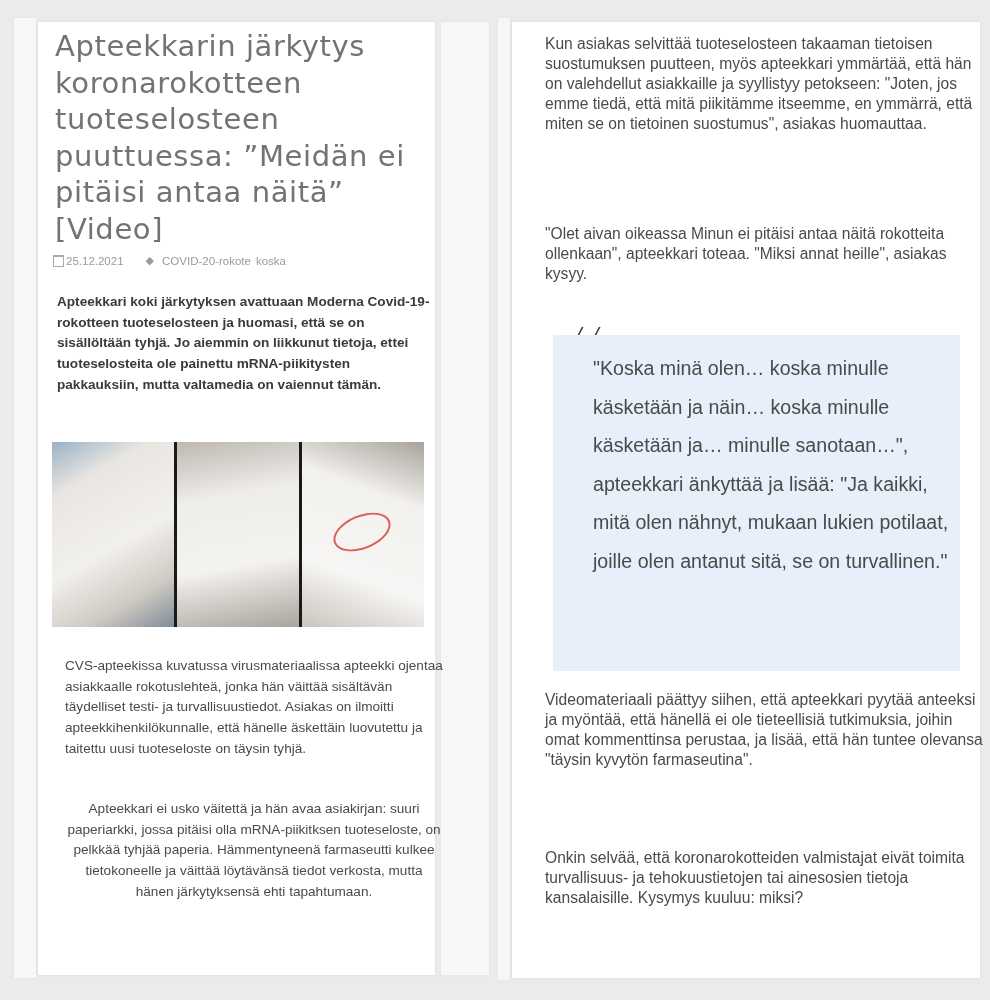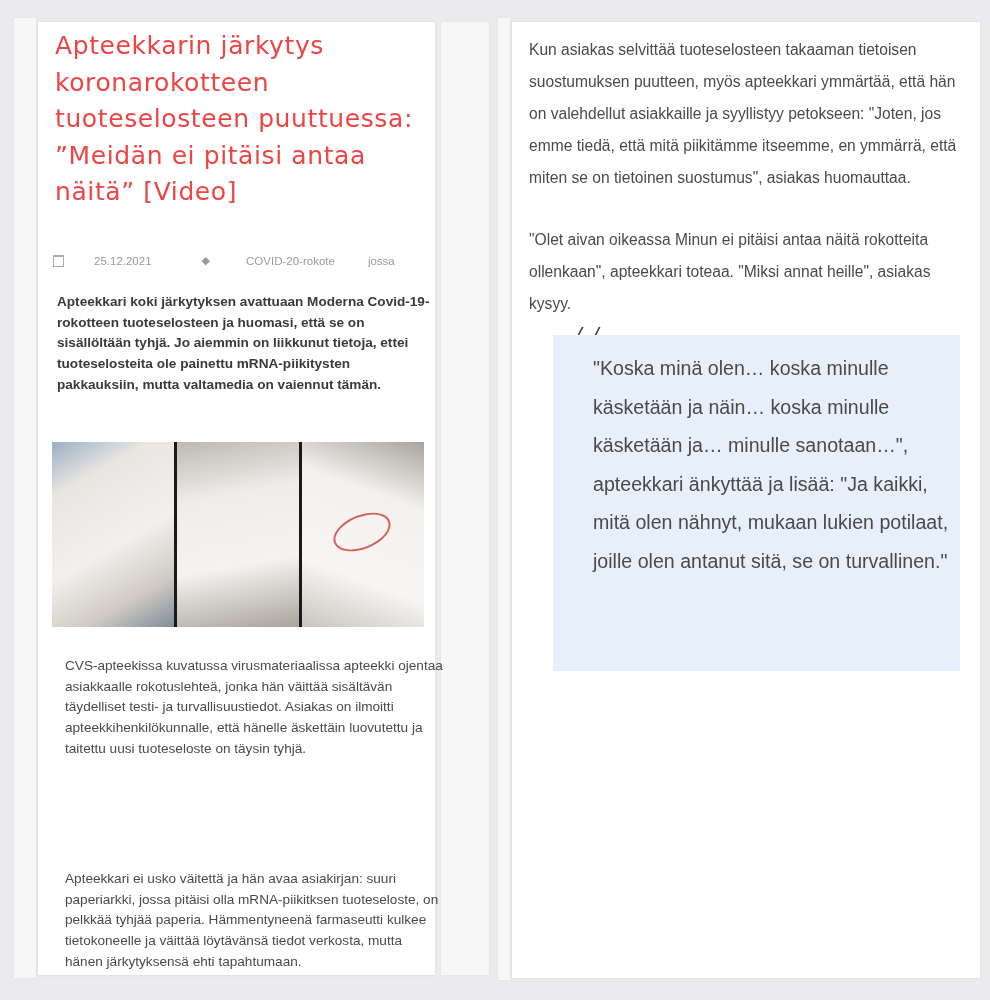--- a/index.html
+++ b/index.html
@@ -19,26 +19,26 @@
     }
     #left-card { left: 38px; top: 22px; width: 397px; height: 953px; }
     #mid-strip { left: 441px; top: 22px; width: 48px; height: 953px; }
     #left-edge { left: 14px; top: 18px; width: 22px; height: 960px; }
     #right-card { left: 512px; top: 22px; width: 468px; height: 956px; }
     #right-edge { left: 498px; top: 18px; width: 12px; height: 962px; }
 
     .title {
       position: absolute; left: 17px; top: 6px; width: 370px;
       font-family: "DejaVu Sans", sans-serif;
-      font-size: 25px; line-height: 36.5px; color: #ef4444;
+      font-size: 29px; line-height: 36.5px; color: #737373;
       letter-spacing: 0.6px; margin: 0; font-weight: normal;
     }
     .meta {
       position: absolute; left: 15px; top: 232px;
-      font-size: 11.5px; color: #9a9a9a; display: flex; align-items: center; gap: 28px;
+      font-size: 11.5px; color: #9a9a9a; display: flex; align-items: center;
     }
     .meta .cal { display: inline-block; width: 9px; height: 9px; border: 1px solid #aaa; border-top-width: 2px; margin-right: 2px; }
     .meta .tag { display: inline-block; margin-left: 22px; margin-right: 8px; color: #9a9a9a; font-size: 11px; }
     .lead {
       position: absolute; left: 15px; top: 266px; width: 375px;
       font-size: 13.6px; line-height: 20.7px; color: #3a3a3a; font-weight: bold; margin: 4px;
     }
     .photo {
       position: absolute; left: 14px; top: 420px; width: 372px; height: 185px;
       display: flex; gap: 3px; background: #1a1a1a;
@@ -52,25 +52,25 @@
     .frame.f3 { background: linear-gradient(200deg, #a8a39c 0%, #f3f1ee 30%, #f7f6f4 70%, #c9c4bd 100%); }
     .circle {
       position: absolute; left: 30px; top: 73px; width: 56px; height: 30px;
       border: 2px solid #d7605b; border-radius: 50%; transform: rotate(-22deg);
     }
     .body-text {
       position: absolute; left: 15px; width: 378px;
       font-size: 13.6px; line-height: 20.7px; color: #4a4a4a; margin: 12px;
     }
     #p1 { top: 622px; }
-    #p2 { top: 835px; }
+    #p2 { top: 765px; text-align: center; }
 
     .r-text {
-      position: absolute; left: 17px; width: 440px;
-      font-size: 15.6px; line-height: 32px; color: #4a4a4a; margin: 0;
+      position: absolute; left: 33px; width: 440px;
+      font-size: 15.6px; line-height: 20px; color: #4a4a4a; margin: 0;
     }
     #rp1 { top: 12px; }
     #rp2 { top: 202px; }
     #rp3 { top: 668px; }
     #rp4 { top: 826px; }
     .quote-mark {
       position: absolute; left: 63px; top: 300px;
       font-size: 20px; color: #3a3a3a; font-style: italic; letter-spacing: 2px;
       font-family: "DejaVu Sans", sans-serif;
     }
@@ -90,34 +90,36 @@
 <div class="strip" id="mid-strip"></div>
 <div class="strip" id="right-edge"></div>
 
 <div class="card" id="left-card">
   <h1 class="title">Apteekkarin järkytys koronarokotteen tuoteselosteen puuttuessa: ”Meidän ei pitäisi antaa näitä” [Video]</h1>
   <div class="meta">
     <span class="cal"></span>
     <span>25.12.2021</span>
     <span class="tag">◆</span>
     <span>COVID-20-rokote</span>
-    <span style="margin-left:5px">jossa</span>
+    <span style="margin-left:5px">koska</span>
   </div>
   <p class="lead">Apteekkari koki järkytyksen avattuaan Moderna Covid-19-rokotteen tuoteselosteen ja huomasi, että se on sisällöltään tyhjä. Jo aiemmin on liikkunut tietoja, ettei tuoteselosteita ole painettu mRNA-piikitysten pakkauksiin, mutta valtamedia on vaiennut tämän.</p>
   <div class="photo">
     <div class="frame f1"></div>
     <div class="frame f2"></div>
     <div class="frame f3">
       <div class="circle"></div>
     </div>
   </div>
   <p class="body-text" id="p1">CVS-apteekissa kuvatussa virusmateriaalissa apteekki ojentaa asiakkaalle rokotuslehteä, jonka hän väittää sisältävän täydelliset testi- ja turvallisuustiedot. Asiakas on ilmoitti apteekkihenkilökunnalle, että hänelle äskettäin luovutettu ja taitettu uusi tuoteseloste on täysin tyhjä.</p>
   <p class="body-text" id="p2">Apteekkari ei usko väitettä ja hän avaa asiakirjan: suuri paperiarkki, jossa pitäisi olla mRNA-piikitksen tuoteseloste, on pelkkää tyhjää paperia. Hämmentyneenä farmaseutti kulkee tietokoneelle ja väittää löytävänsä tiedot verkosta, mutta hänen järkytyksensä ehti tapahtumaan.</p>
 </div>
 
 <div class="card" id="right-card">
   <p class="r-text" id="rp1">Kun asiakas selvittää tuoteselosteen takaaman tietoisen suostumuksen puutteen, myös apteekkari ymmärtää, että hän on valehdellut asiakkaille ja syyllistyy petokseen: "Joten, jos emme tiedä, että mitä piikitämme itseemme, en ymmärrä, että miten se on tietoinen suostumus", asiakas huomauttaa.</p>
   <p class="r-text" id="rp2">"Olet aivan oikeassa Minun ei pitäisi antaa näitä rokotteita ollenkaan", apteekkari toteaa. "Miksi annat heille", asiakas kysyy.</p>
   <div class="quote-mark">/ /</div>
   <div class="quote-box">
     <p class="quote-text">"Koska minä olen… koska minulle käsketään ja näin… koska minulle käsketään ja… minulle sanotaan…", apteekkari änkyttää ja lisää: "Ja kaikki, mitä olen nähnyt, mukaan lukien potilaat, joille olen antanut sitä, se on turvallinen."</p>
   </div>
+  <p class="r-text" id="rp3">Videomateriaali päättyy siihen, että apteekkari pyytää anteeksi ja myöntää, että hänellä ei ole tieteellisiä tutkimuksia, joihin omat kommenttinsa perustaa, ja lisää, että hän tuntee olevansa "täysin kyvytön farmaseutina".</p>
+  <p class="r-text" id="rp4">Onkin selvää, että koronarokotteiden valmistajat eivät toimita turvallisuus- ja tehokuustietojen tai ainesosien tietoja kansalaisille. Kysymys kuuluu: miksi?</p>
 </div>
 
 </body></html>

